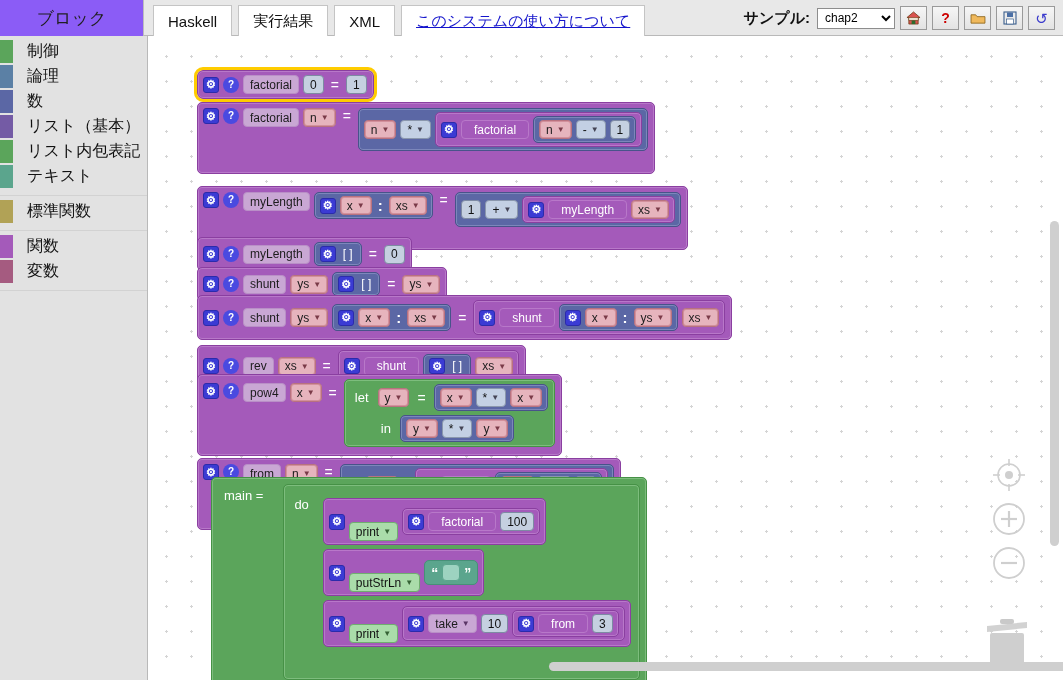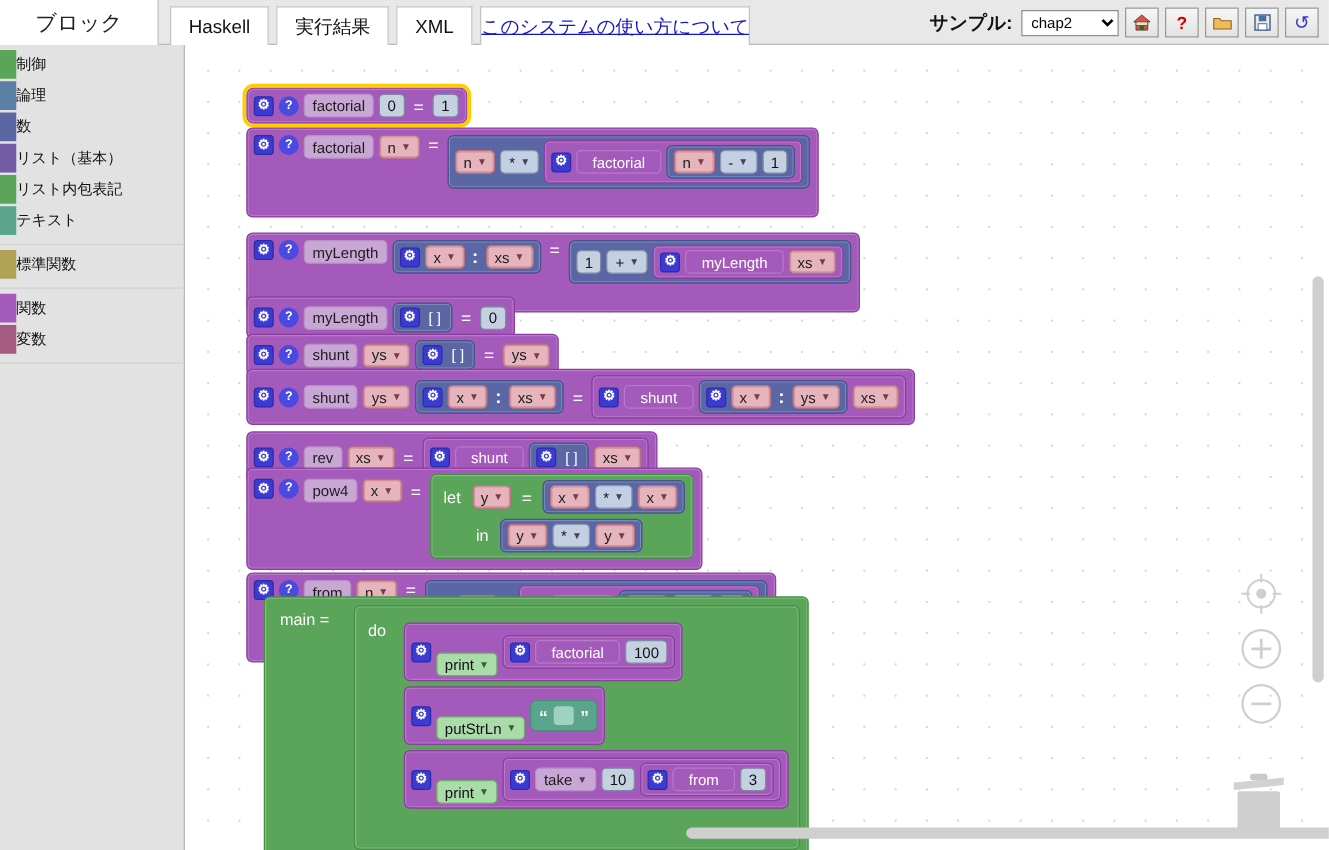--- a/index.html
+++ b/index.html
@@ -12,38 +12,38 @@
   }
 
   
   #topbar {
     position: absolute; left: 0; top: 0; width: 1063px; height: 36px;
     background: #e8e8e8;
     border-bottom: 1px solid #b9b9b9;
     display: flex; align-items: stretch;
   }
   #blocks-tab {
-    width: 127px; height: 36px;
+    width: 144px; height: 36px;
     display: flex; align-items: center; justify-content: center;
     font-size: 17px; color: #202020;
-    background: #ffffff;
+    background: #8b5cf6;
     border-right: 1px solid #bdbdbd;
   }
   .tabs { display: flex; align-items: flex-end; height: 36px; padding-left: 9px; }
   .tab {
     height: 31px; margin-top: 3px;
     background: #ffffff;
     border: 1px solid #c4c4c4;
     border-bottom: none;
     display: flex; align-items: center; justify-content: center;
     font-size: 15px; color: #111;
     padding: 0 14px;
     margin-right: 6px;
   }
-  .tab.wide { padding: 0 0; }
+  .tab.wide { padding: 0 14px; }
   .tab.link-tab a {
     color: #1414cc; text-decoration: underline; font-size: 15px;
   }
   #sample-area {
     margin-left: auto; display: flex; align-items: center; gap: 5px;
     padding-right: 8px; height: 36px;
   }
   #sample-label { font-size: 15px; color: #111; margin-right: 2px; font-weight: bold; }
   #sample-select {
     width: 78px; height: 21px; font-size: 12px;
@@ -68,21 +68,21 @@
     padding-top: 3px;
   }
   .cat {
     display: flex; align-items: center; height: 25px;
     position: relative;
   }
   .cat .swatch {
     width: 13px; height: 23px; flex: none; margin-right: 0;
   }
   .cat .lbl {
-    font-size: 12px; color: #111; 
+    font-size: 16px; color: #111; padding-left: 14px;
     white-space: nowrap;
   }
   .cat-gap { height: 7px; border-bottom: 1px solid #d2d2d2; margin-bottom: 3px; }
 
   
   #canvas {
     position: absolute; left: 149px; top: 36px;
     width: 914px; height: 644px;
     background-color: #ffffff;
     background-image: radial-gradient(#d4d4d4 1px, transparent 1.2px);

